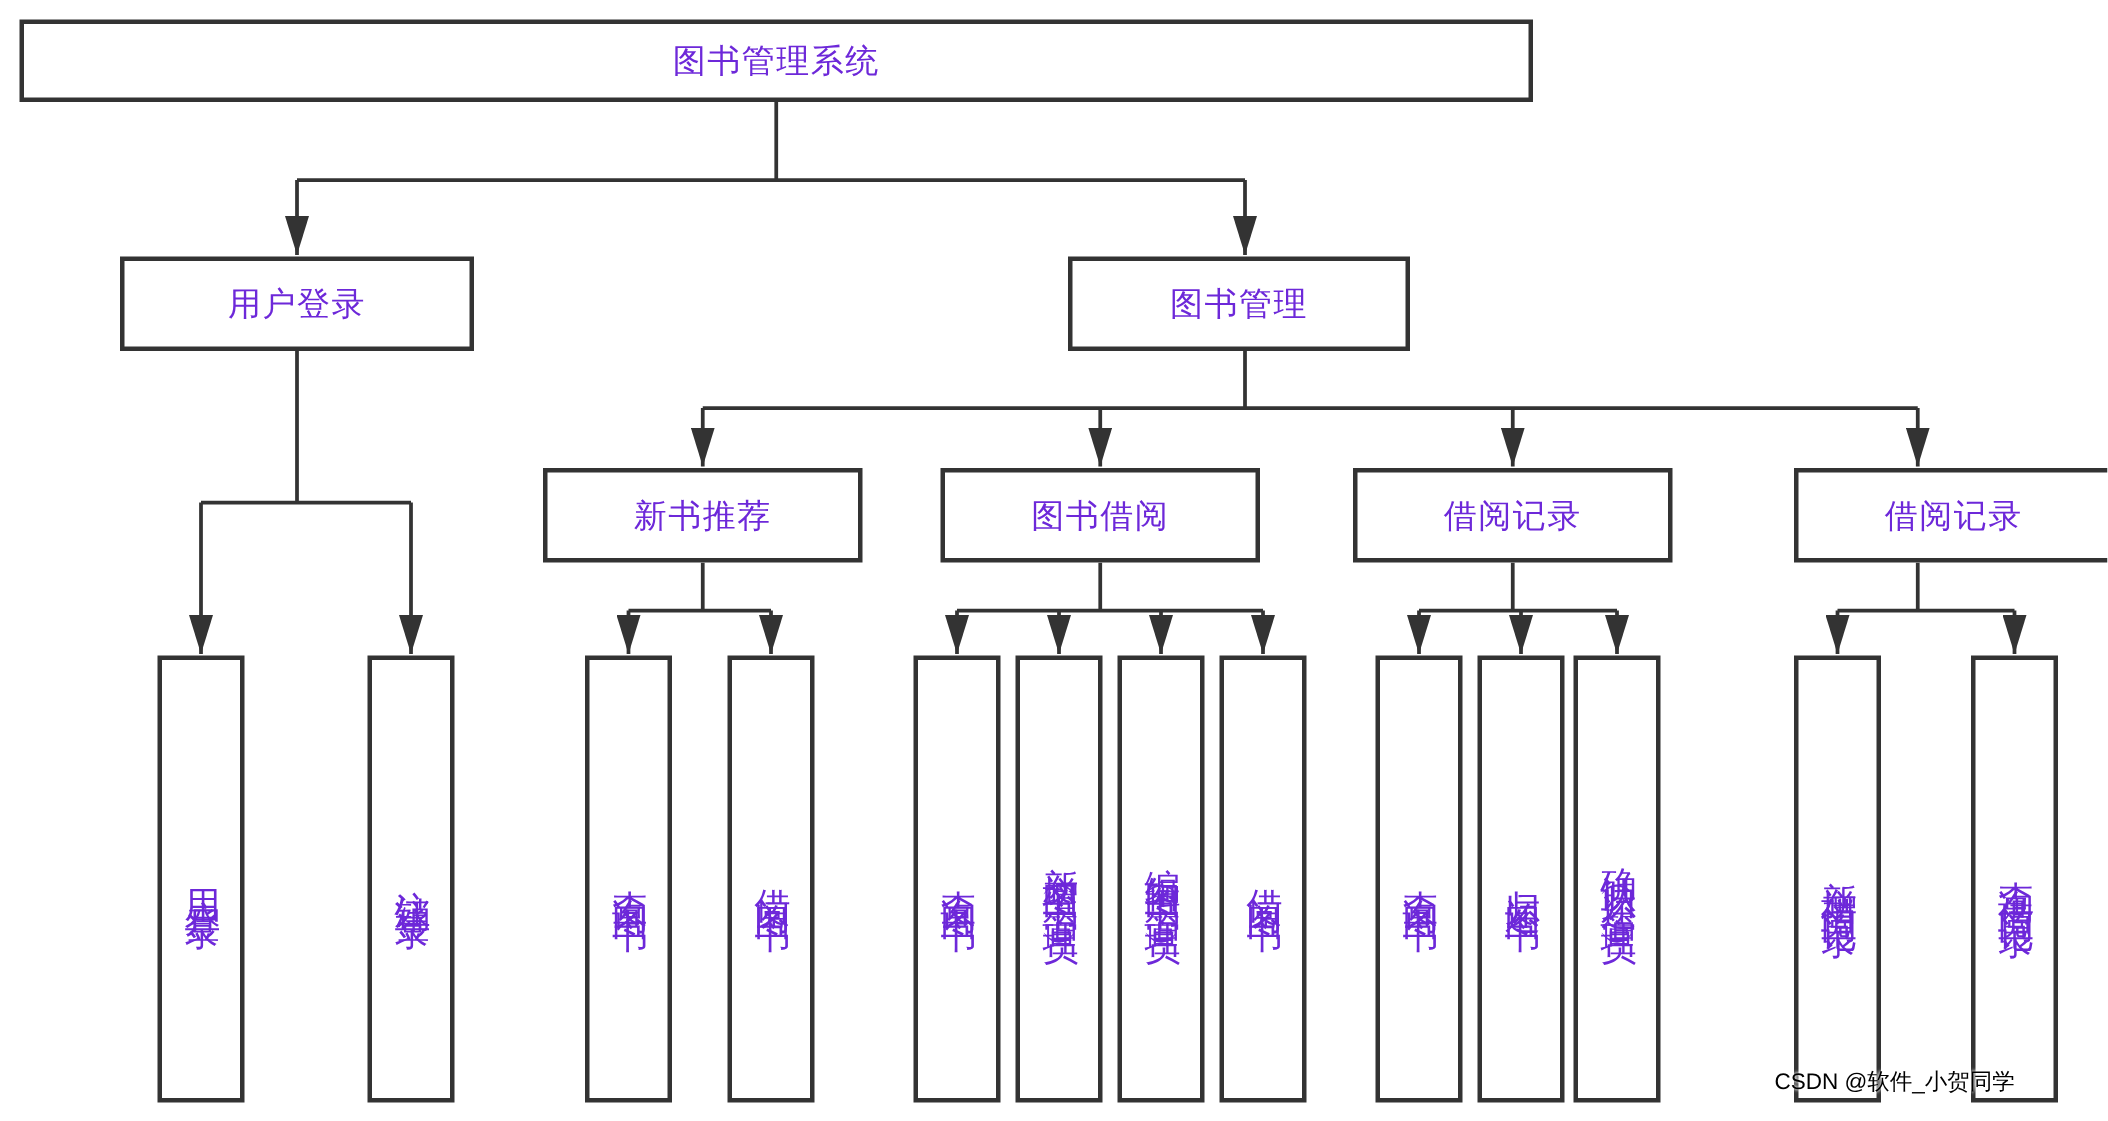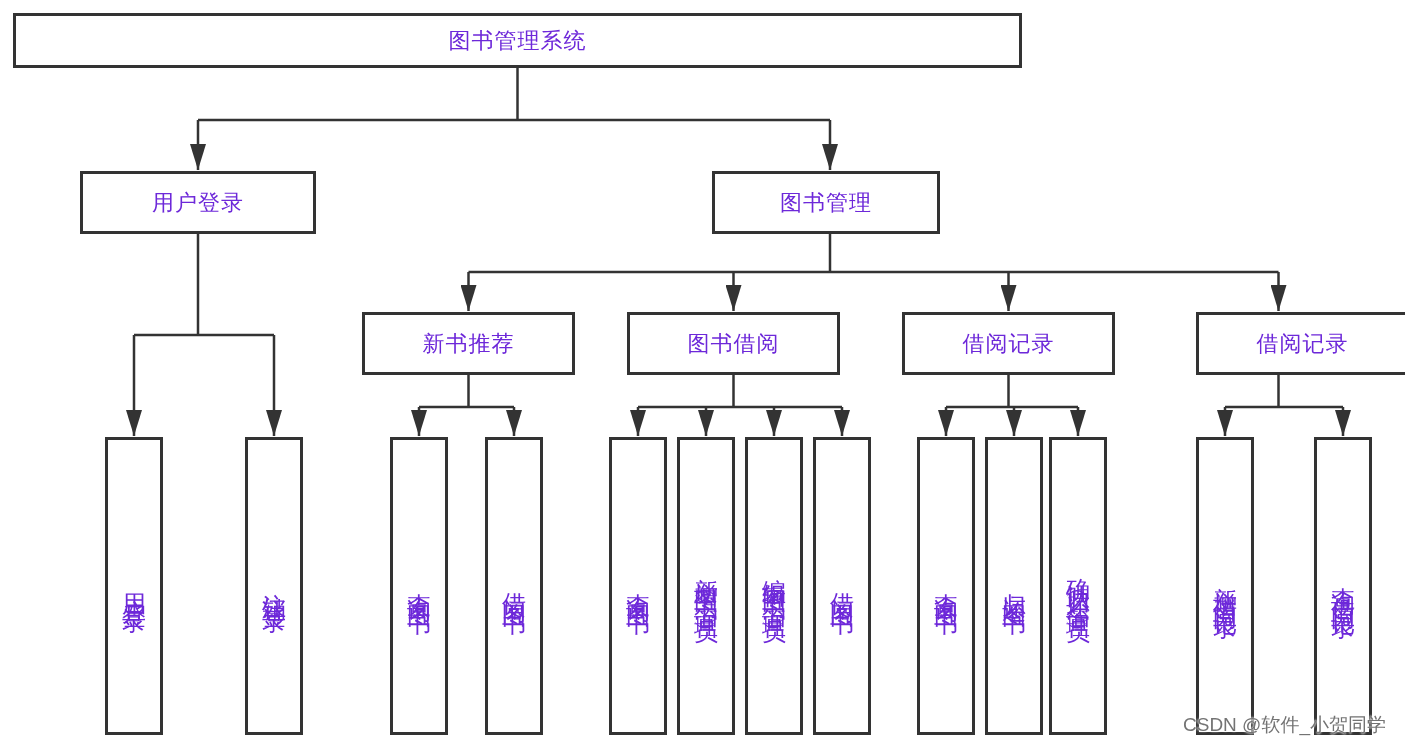--- a/index.html
+++ b/index.html
@@ -61,22 +61,22 @@
   .n-lf9  { left: 917px; }
   .n-lf10 { left: 985px; }
   .n-lf11 { left: 1049px; }
   .n-lf12 { left: 1196px; }
   .n-lf13 { left: 1314px; }
   .watermark {
     position: absolute;
     left: 1183px;
     top: 712px;
     z-index: 2;
-    font-size: 19px;
-    color: #737373;
+    font-size: 15px;
+    color: #000000;
     white-space: nowrap;
     text-shadow: 0 0 3px #ffffff, 0 0 2px #ffffff;
   }
 </style>
 </head>
 <body>
 
 <div class="canvas">
 
   <svg class="connectors" viewBox="0 0 1405 747" xmlns="http://www.w3.org/2000/svg">

